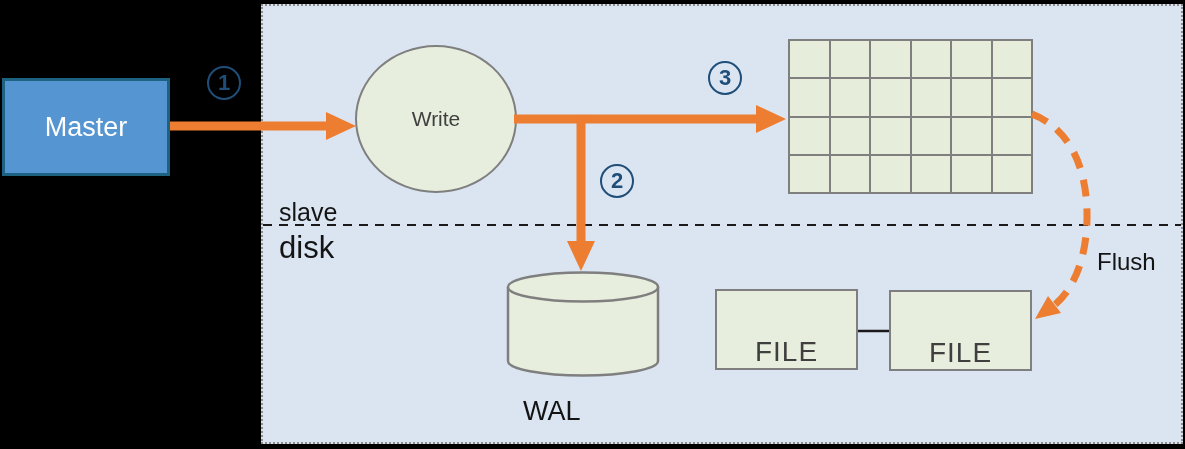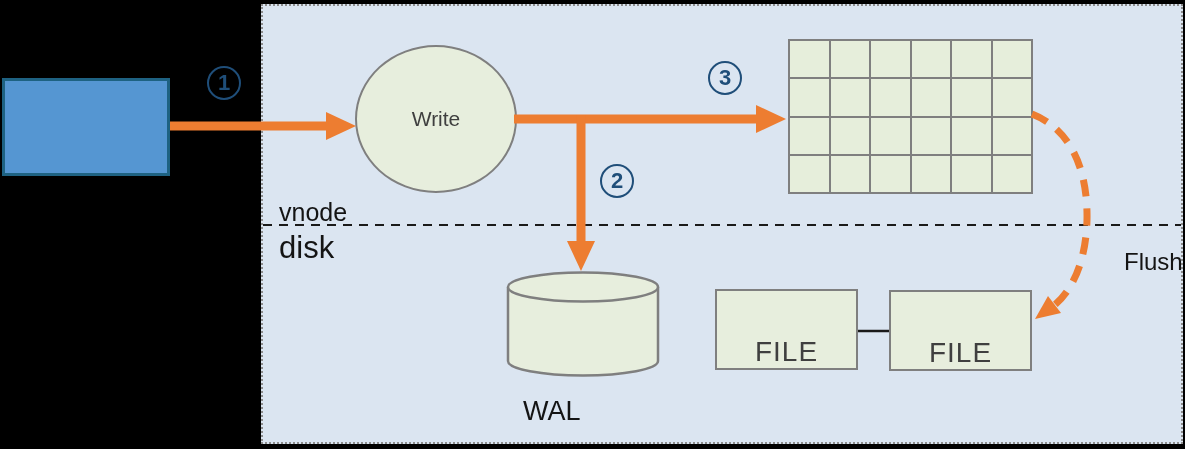--- a/index.html
+++ b/index.html
@@ -50,33 +50,34 @@
     display:flex;align-items:flex-end;justify-content:center;
     color:#3f3f3f;font-size:28px;letter-spacing:1px;
   }
   .file1{left:715px;top:289px;}
   .file2{left:889px;top:290px;}
   
   .lbl{position:absolute;color:#141414;}
   .lbl-memory{left:279px;top:198px;font-size:25px;}
   .lbl-disk{left:279px;top:230px;font-size:31px;}
   .lbl-wal{left:523px;top:396px;width:120px;font-size:27px;}
-  .lbl-flush{left:1124px;top:248px;font-size:24px;}
+  .lbl-flush{left:1097px;top:248px;font-size:24px;}
   .lbl-slave{left:1028px;top:404px;font-size:25px;}
   
   .overlay{position:absolute;left:0;top:0;pointer-events:none;}
 </style>
 </head>
 <body>
 
 <div class="canvas">
 
   <div class="panel"></div>
 
   <div class="master">
+    <span>Master</span>
   </div>
 
   <div class="write-ellipse">
     <span>Write</span>
   </div>
 
   <div class="memtable" style="grid-template-columns: repeat(6, 1fr); grid-template-rows: repeat(4, 1fr);">
       <div class="cell"></div>
       <div class="cell"></div>
       <div class="cell"></div>
@@ -145,18 +146,18 @@
     <span>3</span>
   </div>
 
   <div class="file-box file1">
     <span>FILE</span>
   </div>
   <div class="file-box file2">
     <span>FILE</span>
   </div>
 
-  <div class="lbl lbl-memory">vnode</div>
+  <div class="lbl lbl-memory">slave</div>
   <div class="lbl lbl-disk">disk</div>
   <div class="lbl lbl-wal">WAL</div>
   <div class="lbl lbl-flush">Flush</div>
 
 </div>
 
 </body></html>

